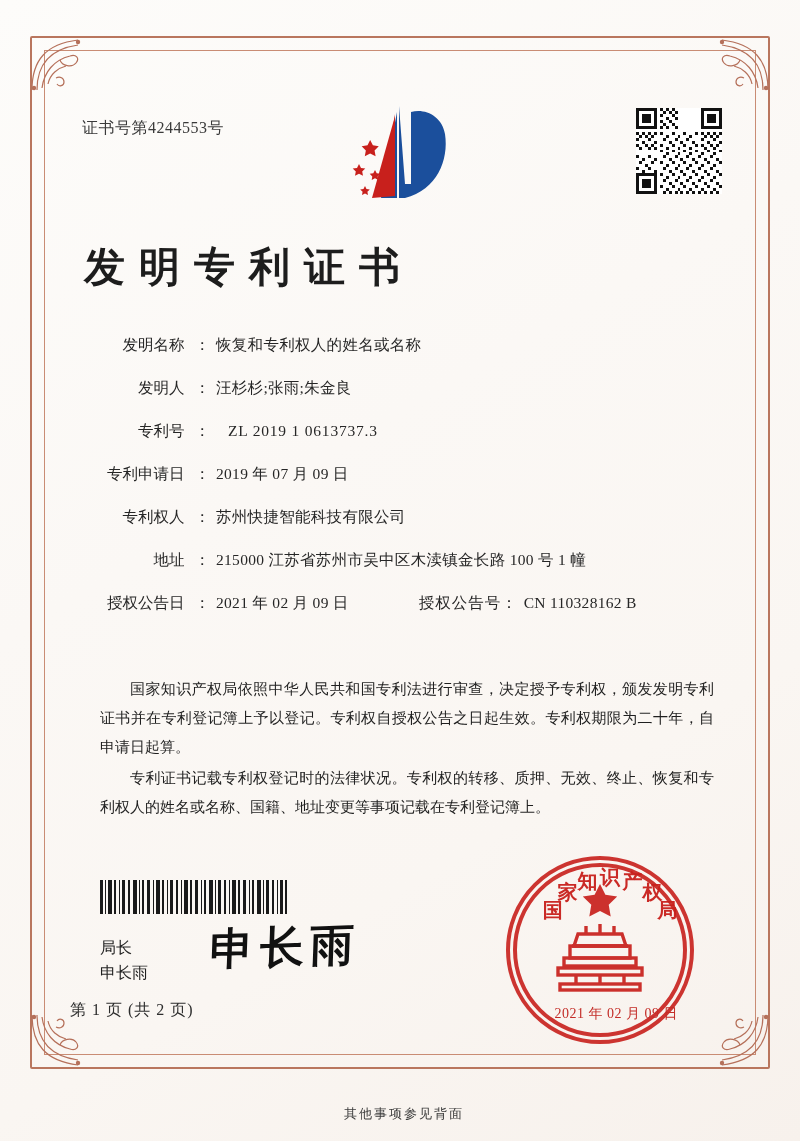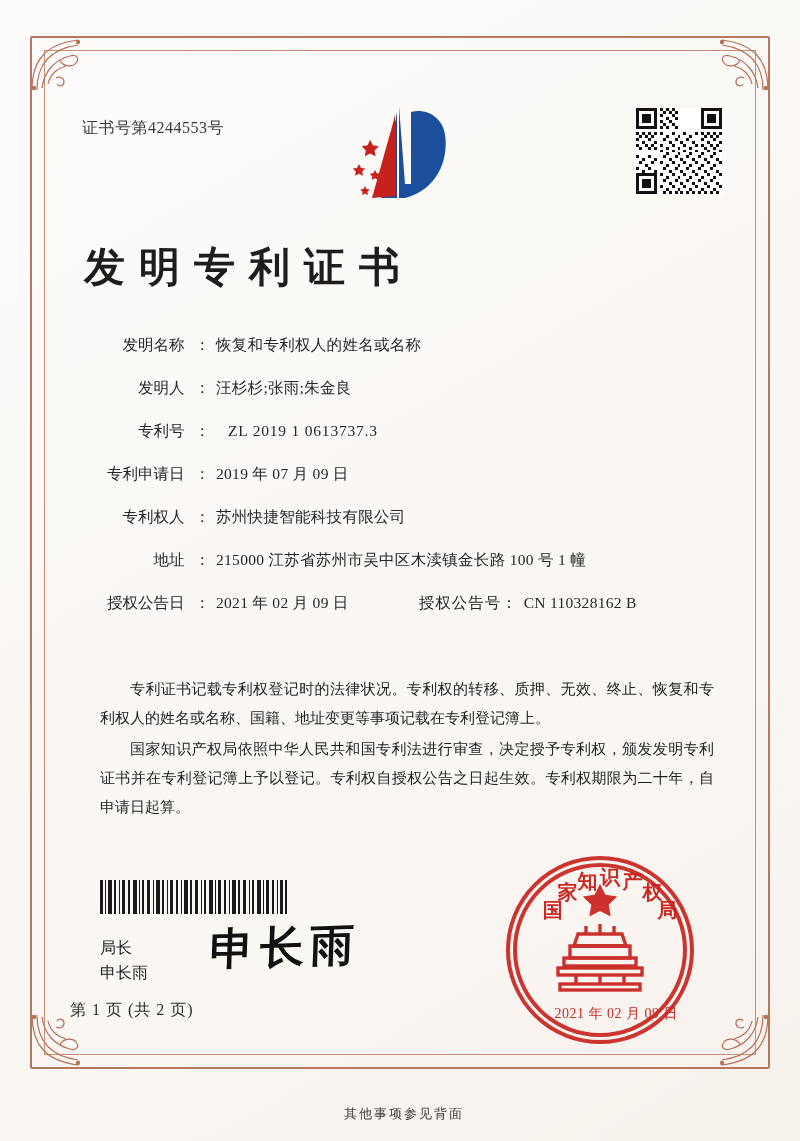--- a/index.html
+++ b/index.html
@@ -318,22 +318,22 @@
             <span class="colon">：</span>
         </span>
         <span class="val">2021 年 02 月 09 日</span>
         <span class="val2-label">授权公告号：</span>
         <span class="val">CN 110328162 B</span>
       </div>
 
     </div>
 
     <div class="paras">
+      <p>国家知识产权局依照中华人民共和国专利法进行审查，决定授予专利权，颁发发明专利证书并在专利登记簿上予以登记。专利权自授权公告之日起生效。专利权期限为二十年，自申请日起算。</p>
       <p>专利证书记载专利权登记时的法律状况。专利权的转移、质押、无效、终止、恢复和专利权人的姓名或名称、国籍、地址变更等事项记载在专利登记簿上。</p>
-      <p>国家知识产权局依照中华人民共和国专利法进行审查，决定授予专利权，颁发发明专利证书并在专利登记簿上予以登记。专利权自授权公告之日起生效。专利权期限为二十年，自申请日起算。</p>
     </div>
 
     <div class="barcode">
       <svg width="190" height="34" viewBox="0 0 190 34" shape-rendering="crispEdges">
         <rect width="190" height="34" fill="transparent"></rect>
         <g fill="#1a1a1a">
           <rect x="0" y="0" width="3" height="34"></rect>
             <rect x="5" y="0" width="1" height="34"></rect>
           <rect x="8" y="0" width="4" height="34"></rect>
             <rect x="14" y="0" width="2" height="34"></rect>

